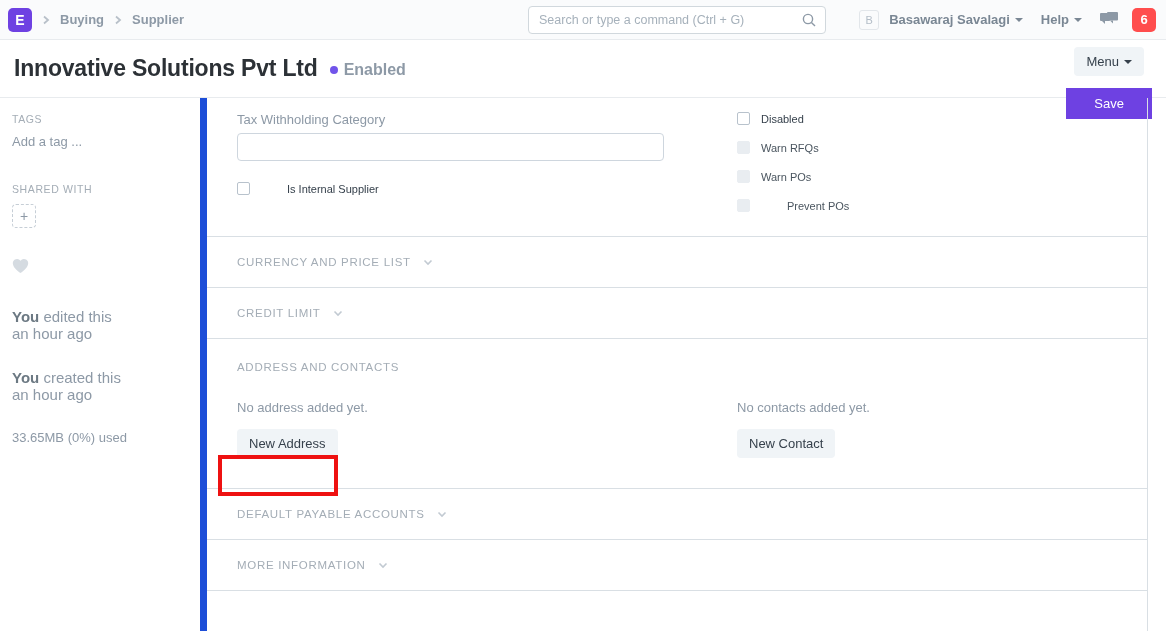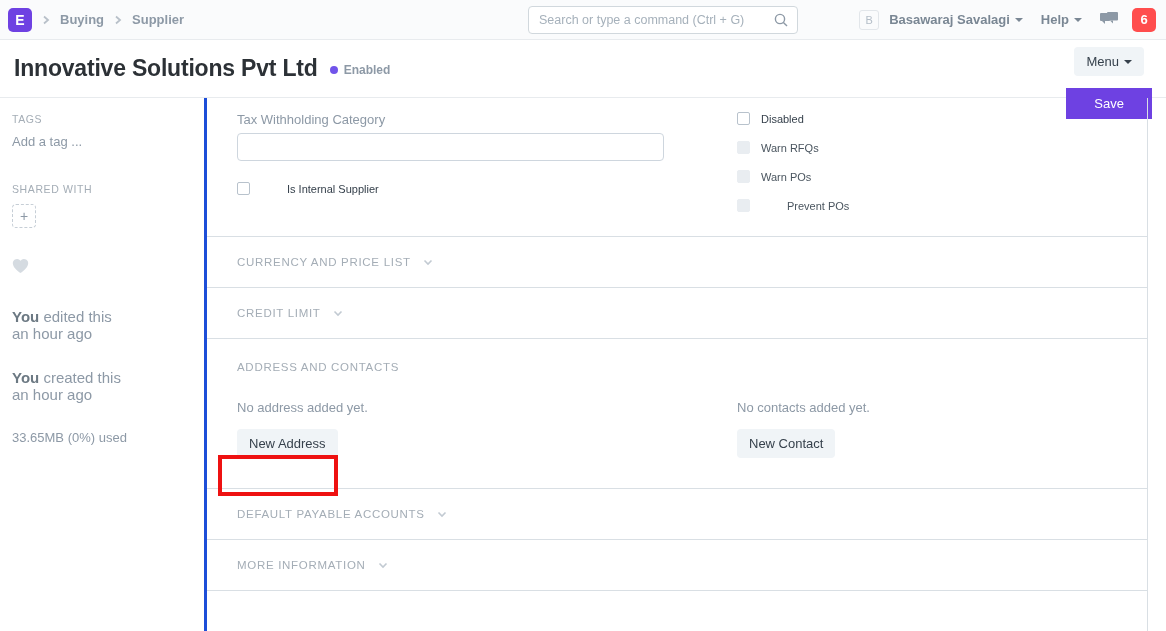--- a/index.html
+++ b/index.html
@@ -48,21 +48,21 @@
   .nav-right {
     margin-left: auto;
     display: flex;
     align-items: center;
     gap: 0;
   }
   .search-wrap {
     position: absolute;
     left: 528px;
     top: 6px;
-    width: 270px; height: 28px;
+    width: 298px; height: 28px;
   }
   .search-input {
     width: 100%; height: 100%;
     border: 1px solid #d1d8dd;
     border-radius: 4px;
     background: #fff;
     padding: 0 30px 0 10px;
     font-size: 12.5px;
     font-family: "Liberation Sans", sans-serif;
     color: #36414c;
@@ -138,21 +138,21 @@
     margin-left: 12px;
     margin-top: 3px;
   }
   .status-dot {
     width: 8px; height: 8px;
     border-radius: 50%;
     background: #7154ea;
     margin-right: 6px;
   }
   .status-label {
-    font-size: 12px;
+    font-size: 16px;
     font-weight: bold;
     color: #8d99a6;
   }
   .title-actions {
     margin-left: auto;
     display: flex;
     align-items: center;
     gap: 12px;
     flex-direction: column;
   }
@@ -181,21 +181,21 @@
 
   
   .body-row { display: flex; height: 533px; }
 
   
   .sidebar {
     width: 207px;
     flex: 0 0 207px;
     padding: 15px 12px 0 12px;
     background: #fff;
-    border-right: 3px solid #1d4ed8;
+    border-right: 7px solid #1d4ed8;
   }
   .side-head {
     font-size: 10.5px;
     letter-spacing: 0.6px;
     color: #a4adb6;
     font-weight: normal;
     margin-bottom: 9px;
   }
   .side-text {
     font-size: 13px;

